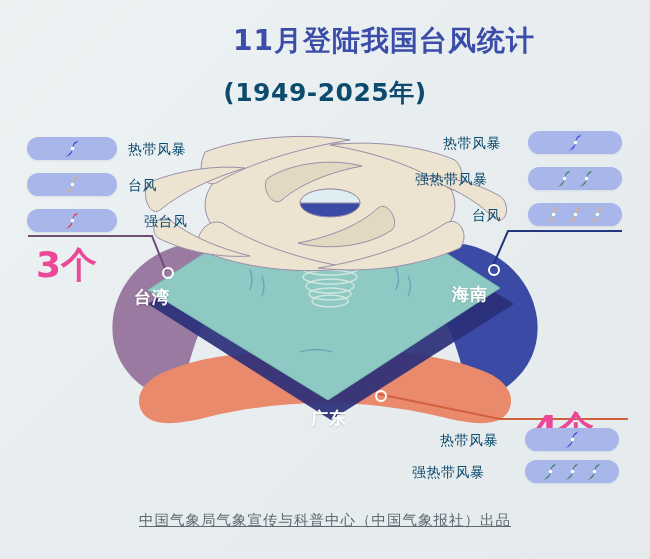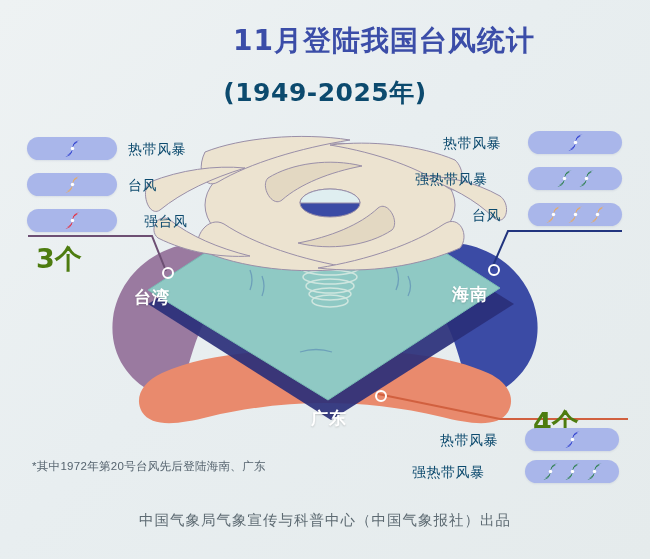--- a/index.html
+++ b/index.html
@@ -29,21 +29,21 @@
     letter-spacing:1px;white-space:nowrap;
     text-shadow:0 1px 2px rgba(0,0,0,.18);
   }
   .dot{
     position:absolute;width:8px;height:8px;border-radius:50%;
     border:2px solid #ffffff;background:transparent;
   }
 
   
   .count{
-    position:absolute;font-size:27px;font-weight:bold;color:#4d7c0f;
+    position:absolute;font-size:36px;font-weight:bold;color:#ec4899;
     font-family:"DejaVu Sans","Liberation Sans",sans-serif;white-space:nowrap;
   }
 
   
   .pill{
     position:absolute;height:23px;border-radius:12px;
     background:#a9b6ea;display:flex;align-items:center;justify-content:center;
     gap:3px;box-shadow:0 1px 2px rgba(60,70,130,.10);
   }
   .leg-text{
@@ -52,21 +52,21 @@
   }
   .leg-text.r{text-align:right;}
 
   
   .footnote{
     position:absolute;left:32px;top:459px;font-size:11.5px;color:#55636e;
     white-space:nowrap;letter-spacing:.3px;
   }
   .credit{
     position:absolute;left:0;top:511px;width:650px;text-align:center;
-    font-size:14.5px;color:#5d6a72;letter-spacing:1px;
+    font-size:14.5px;color:#5d6a72;letter-spacing:1px;text-decoration:underline;
   }
 
   .cyclone{display:block;}
 </style>
 </head>
 <body>
 
 <div class="stage">
 
   <div class="title">11月登陆我国台风统计</div>
@@ -243,16 +243,15 @@
           <circle cx="20" cy="20" r="3.6" fill="#ffffff"></circle>
         </svg>
         <svg width="19" height="19" viewBox="0 0 40 40" class="cyclone">
           <path d="M20 20 C20 9 27 3 35 3 C25 6 21 12 20 20 C19.4 26 15 31 9 33 C15 34 20 28 20 20 Z" fill="#1f7a3c"></path>
           <path d="M20 20 C20 31 13 37 5 37 C15 34 19 28 20 20 C20.6 14 25 9 31 7 C25 6 20 12 20 20 Z" fill="#1f7a3c"></path>
           <circle cx="20" cy="20" r="3.6" fill="#ffffff"></circle>
         </svg>
       </div>
   </div>
 
-  <div class="footnote">*其中1972年第20号台风先后登陆海南、广东</div>
   <div class="credit">中国气象局气象宣传与科普中心（中国气象报社）出品</div>
 
 </div>
 
 </body></html>

